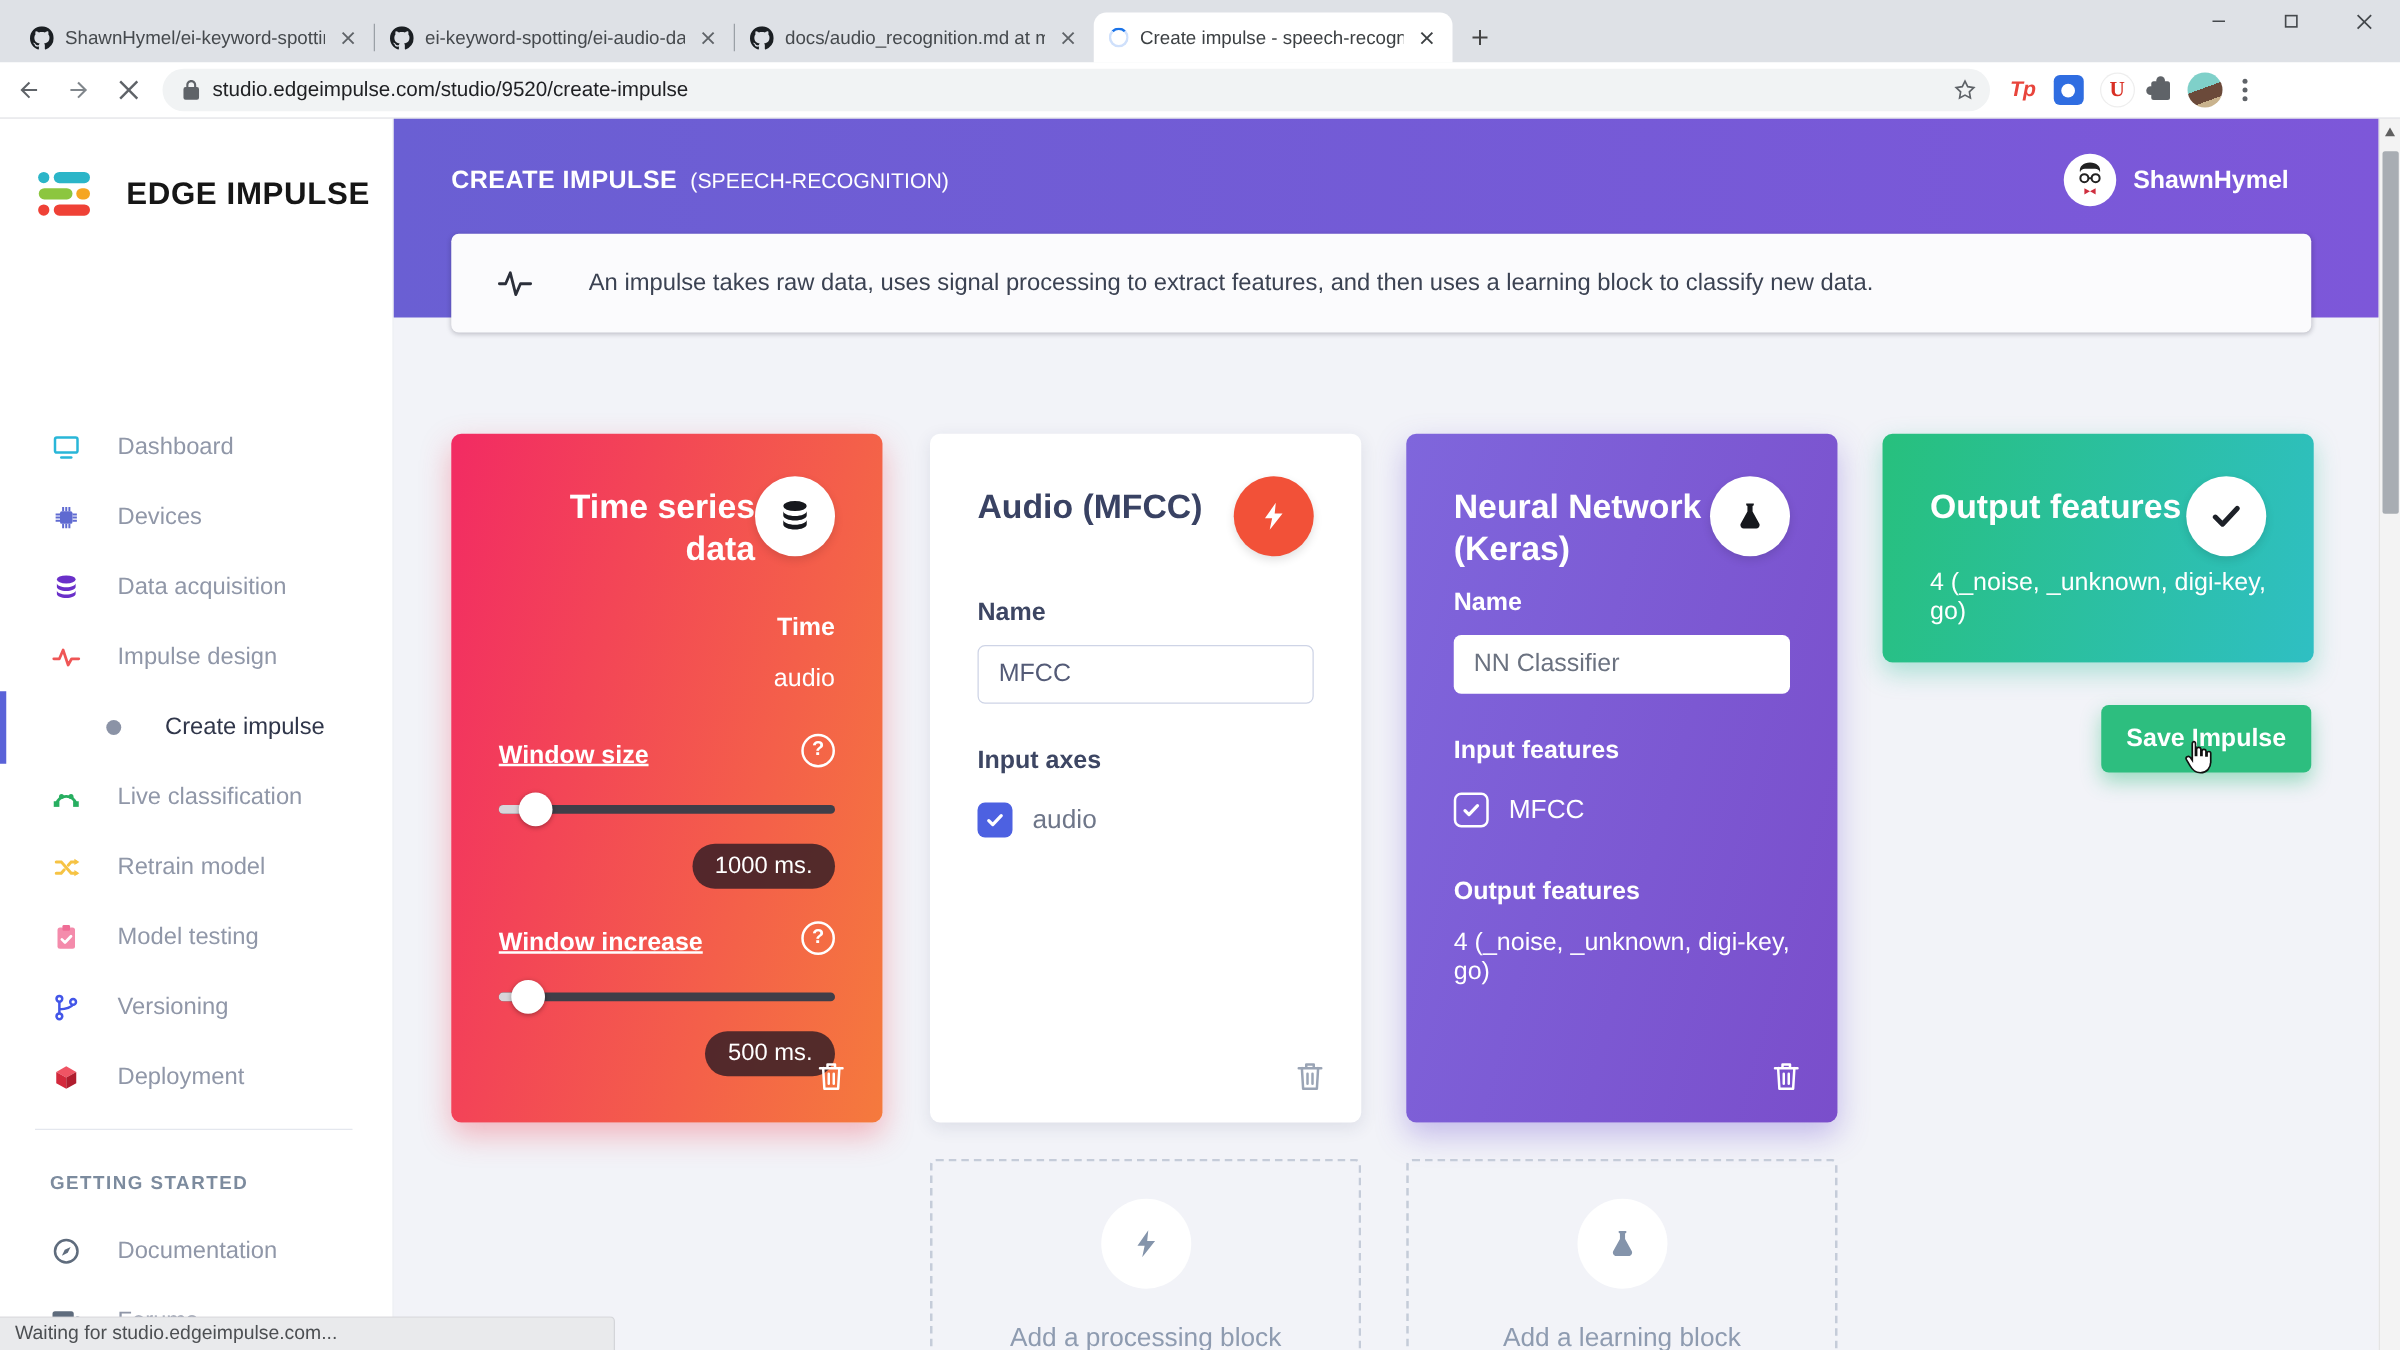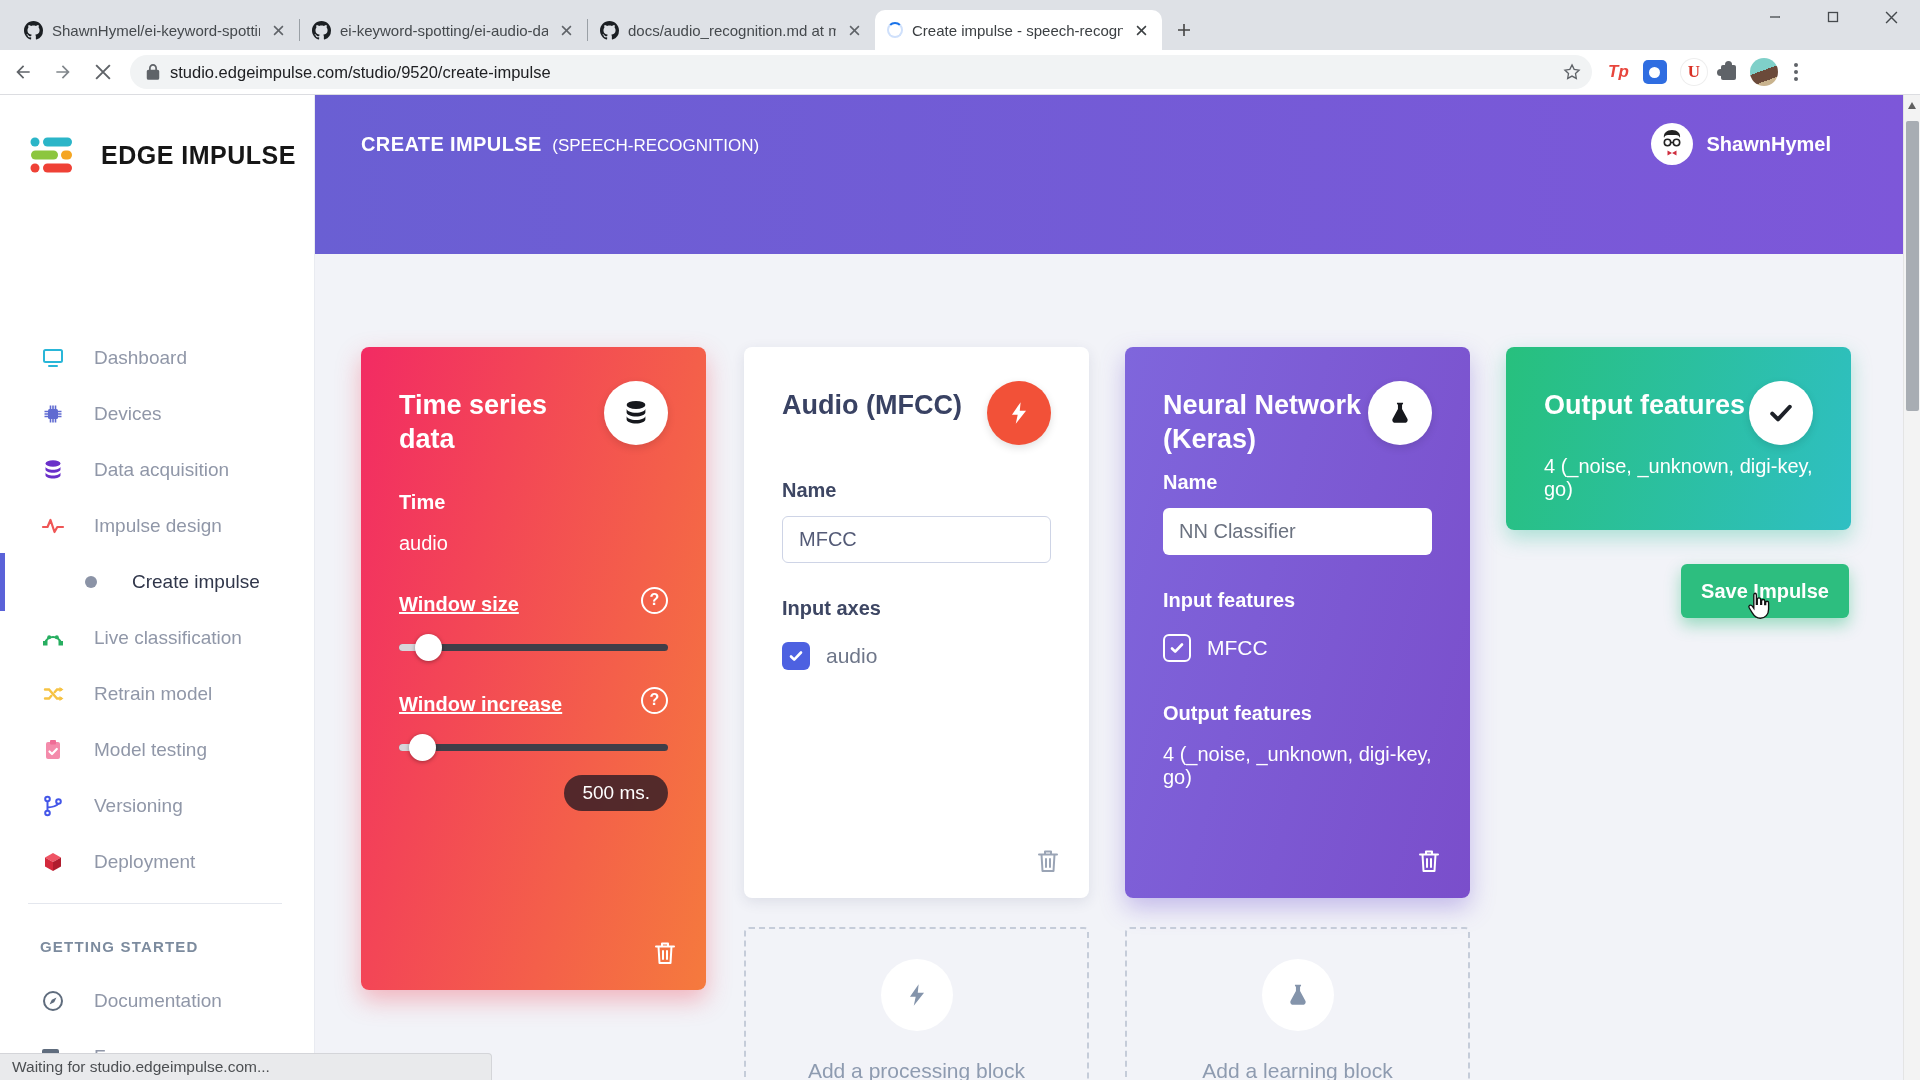--- a/index.html
+++ b/index.html
@@ -59,21 +59,21 @@
   .ptitle b { font-size:20px; letter-spacing:0.4px; }
   .ptitle span { font-size:17px; font-weight:normal; margin-left:6px; }
   .banner { position:absolute; left:46px; top:92px; width:1488px; height:79px; background:#fbfbfd; border-radius:6px; box-shadow:0 1px 4px rgba(20,20,40,.25); display:flex; align-items:center; }
   .banner .btext { margin-left:44px; font-size:19px; color:#3b4252; }
   .userchip { position:absolute; right:72px; top:28px; display:flex; align-items:center; gap:14px; }
   .uname { color:#fff; font-size:20px; font-weight:bold; }
   .avatar { width:42px; height:42px; background:#fff; border-radius:50%; display:flex; align-items:center; justify-content:center; overflow:hidden; }
 
   
   .card { position:absolute; top:347px; width:345px; border-radius:8px; padding:34px 38px; }
-  .card1 { left:361px; height:643px; background:linear-gradient(105deg,#f22b63,#f57a3d); color:#fff; box-shadow:0 10px 24px rgba(242,60,80,.35); }
+  .card1 { left:361px; height:551px; background:linear-gradient(105deg,#f22b63,#f57a3d); color:#fff; box-shadow:0 10px 24px rgba(242,60,80,.35);text-align:right; }
   .card2 { left:744px; height:551px; background:#fff; box-shadow:0 4px 14px rgba(40,50,90,.10); }
   .card3 { left:1125px; height:551px; background:linear-gradient(105deg,#7f66dc,#7a4ecb); color:#fff; box-shadow:0 10px 24px rgba(110,80,210,.35); }
   .card4 { left:1506px; height:183px; background:linear-gradient(105deg,#27c07d,#2fbfc3); color:#fff; box-shadow:0 8px 20px rgba(40,190,150,.35); }
   .chead { display:flex; justify-content:space-between; align-items:flex-start; }
   .ctitle { font-size:27px; font-weight:bold; line-height:1.25; padding-top:8px; }
   .card2 .ctitle { color:#394263; }
   .card3 .ctitle { max-width:210px; }
   .cicon { width:64px; height:64px; border-radius:50%; background:#fff; flex:none; display:flex; align-items:center; justify-content:center; box-shadow:0 3px 8px rgba(0,0,0,.12); }
   .cicon.orange { background:#f25138; }
   .clabel { font-size:20px; font-weight:bold; margin-top:34px; }
@@ -385,20 +385,26 @@
             <g fill="none" stroke="#222" stroke-width="1.6">
               <circle cx="13.5" cy="16.5" r="3.2"></circle>
               <circle cx="22.5" cy="16.5" r="3.2"></circle>
               <path d="M16.7 16.5h2.6"></path>
             </g>
             <path d="M18 27l-4.5-2.5v5zM18 27l4.5-2.5v5z" fill="#cf2e3e"></path>
           </svg>
       </span>
       <span class="uname">ShawnHymel</span>
     </div>
+    <div class="banner">
+      <svg width="30" height="30" viewBox="0 0 24 24" style="margin-left:36px;">
+          <path d="M2 12h4l3-7 3.5 14 3-7h6.5" fill="none" stroke="#2b2f3a" stroke-width="1.8" stroke-linecap="round" stroke-linejoin="round"></path>
+        </svg>
+      <span class="btext">An impulse takes raw data, uses signal processing to extract features, and then uses a learning block to classify new data.</span>
+    </div>
   </div>
 
   <div class="card card1">
     <div class="chead">
       <div class="ctitle">Time series data</div>
       <div class="cicon">
         <svg width="30" height="30" viewBox="0 0 24 24">
             <ellipse cx="12" cy="5.5" rx="7.5" ry="3.2" fill="#16181d"></ellipse>
             <path d="M4.5 8.6c0 1.8 3.4 3.2 7.5 3.2s7.5-1.4 7.5-3.2v2.9c0 1.8-3.4 3.2-7.5 3.2s-7.5-1.4-7.5-3.2z" fill="#16181d"></path>
             <path d="M4.5 14.3c0 1.8 3.4 3.2 7.5 3.2s7.5-1.4 7.5-3.2v2.9c0 1.8-3.4 3.2-7.5 3.2s-7.5-1.4-7.5-3.2z" fill="#16181d"></path>
@@ -409,20 +415,23 @@
     <div class="cvalue">audio</div>
     <div class="lrow">
       <div class="clabel">Window size</div>
       <div class="help">?</div>
     </div>
     <div class="slider">
       <div class="strack"></div>
       <div class="sfill"></div>
       <div class="sthumb" style="left:16px;"></div>
     </div>
+    <div class="badgerow">
+        <span class="badge">1000 ms.</span>
+      </div>
     <div class="lrow" style="margin-top:24px;">
       <div class="clabel">Window increase</div>
       <div class="help">?</div>
     </div>
     <div class="slider">
       <div class="strack"></div>
       <div class="sfill" style="width:6%;"></div>
       <div class="sthumb" style="left:10px;"></div>
     </div>
     <div class="badgerow">

